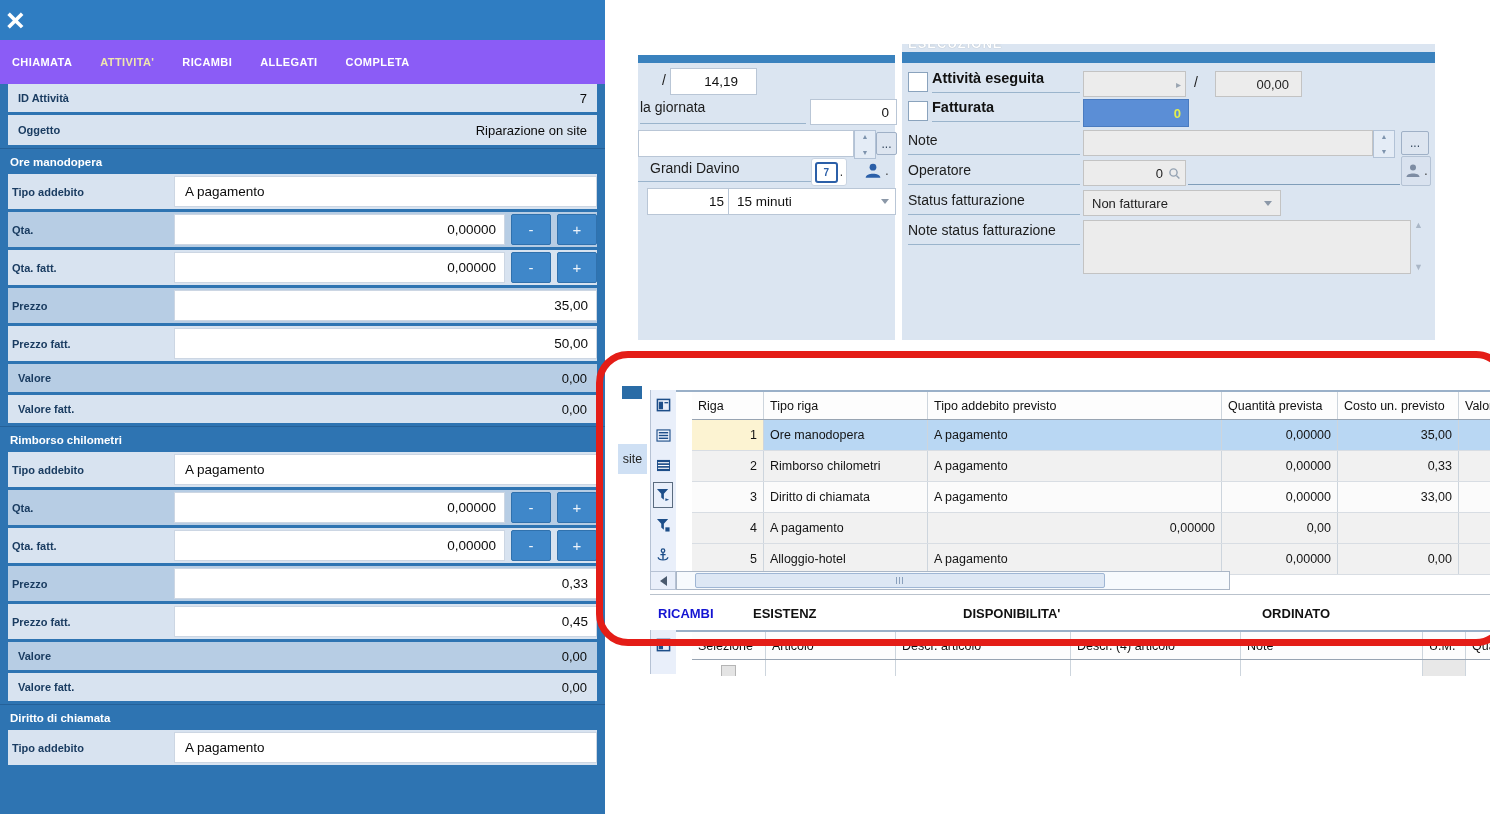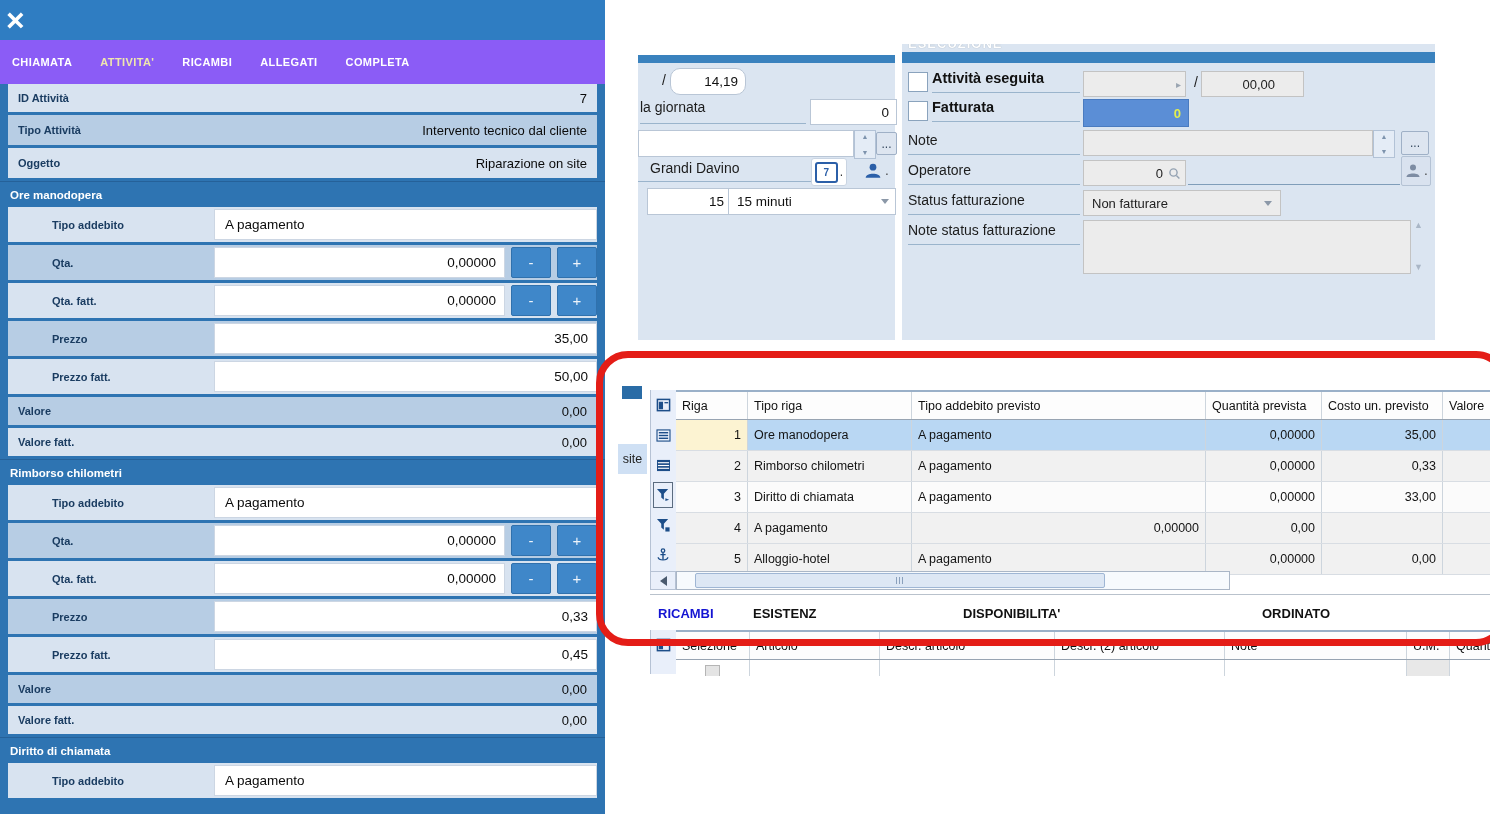--- a/index.html
+++ b/index.html
@@ -17,21 +17,21 @@
   .tab{color:#ffffff;font-size:11px;font-weight:bold;letter-spacing:.4px;cursor:pointer;}
   .tab.active{color:#efe6ae;}
   .sec-hdr{height:25px;display:flex;align-items:center;padding-left:10px;color:#fff;
     font-size:11.5px;font-weight:bold;border-top:1px solid #256199;}
   .prow{margin:0 8px 3px 8px;display:flex;align-items:center;}
   .prow .lbl{width:162px;flex:none;color:#1a3c61;font-size:11px;font-weight:bold;padding-left:4px;}
   .r-ro{height:28px;justify-content:space-between;padding:0 6px;}
   .r-ro .val{color:#0b0b0b;font-size:13px;padding-right:4px;}
   .bg-l{background:#d8e3f0;}
   .bg-d{background:#b7cde4;}
-  .r-in{height:35px;padding-left:40px;}
+  .r-in{height:35px;}
   .field{background:#ffffff;border:1px solid #ccd6e3;height:29px;display:flex;align-items:center;
     font-size:13.5px;color:#0b0b0b;}
   .r-in .field{flex:1;}
   .field.num{justify-content:flex-end;padding-right:8px;}
   .field.txt{justify-content:flex-start;padding-left:10px;}
   .stepbtn{width:38px;height:29px;flex:none;margin-left:6px;background:#3f87c9;border:1px solid #3071ad;
     border-radius:2px;color:#eef4fb;display:flex;align-items:center;justify-content:center;
     font-size:15px;cursor:pointer;}
   
   .subpanel{position:absolute;background:#dbe5f1;margin-left:20px;}
@@ -48,21 +48,21 @@
   .chk{position:absolute;width:18px;height:18px;background:#fff;border:1px solid #8aa3bd;}
   .blbl{position:absolute;font-size:14.5px;font-weight:bold;color:#111;}
   .nlbl{position:absolute;font-size:14px;color:#1c1c1c;}
   .uline{border-bottom:1px solid #9ab4cc;}
   .iconbtn{position:absolute;display:flex;align-items:center;justify-content:center;cursor:pointer;}
   
   .icol{position:absolute;background:#e9effa;border-left:1px solid #b6c2d4;border-right:1px solid #b6c2d4;}
   .icol .ic{width:24px;height:30px;display:flex;align-items:center;justify-content:center;cursor:pointer;}
   .ic.sel{outline:1px solid #5a6b7f;outline-offset:-3px;}
   .grid-t{position:absolute;background:#fff;border-top:2px solid #9ab0c8;}
-  .trow{display:grid;}
+  .trow{display:grid;margin-left:16px;}
   .t1 .trow{grid-template-columns:72px 164px 294px 116px 121px 90px;}
   .t2 .trow{grid-template-columns:74px 130px 175px 170px 182px 43px 80px;}
   .th{height:27px;border-bottom:1px solid #98a4b2;background:#fdfdfd;}
   .th .td{font-size:12.5px;color:#111;}
   .td{display:flex;align-items:center;padding:0 6px;border-right:1px solid #cdd5dd;
     font-size:12.5px;color:#131313;white-space:nowrap;overflow:hidden;}
   .td.rt{justify-content:flex-end;}
   .dr{height:30px;border-bottom:1px solid #d8dde3;}
   .dr.alt{background:#f1f1f1;}
   .dr.wht{background:#fbfbfb;}
@@ -110,24 +110,20 @@
     <span class="tab active">ATTIVITA'</span>
     <span class="tab">RICAMBI</span>
     <span class="tab">ALLEGATI</span>
     <span class="tab">COMPLETA</span>
   </div>
 
   <div class="prow r-ro bg-l">
     <span class="lbl">ID Attività</span>
     <span class="val">7</span>
   </div>
-  <div class="prow r-ro bg-d" style="height:30px;">
-    <span class="lbl">Tipo Attività</span>
-    <span class="val">Intervento tecnico dal cliente</span>
-  </div>
   <div class="prow r-ro bg-l" style="height:30px;">
     <span class="lbl">Oggetto</span>
     <span class="val">Riparazione on site</span>
   </div>
 
   <div class="sec-hdr">Ore manodopera</div>
   <div class="prow r-in bg-l">
     <span class="lbl">Tipo addebito</span>
     <div class="field txt">A pagamento</div>
   </div>
@@ -198,21 +194,21 @@
   <div class="prow r-in bg-l">
     <span class="lbl">Tipo addebito</span>
     <div class="field txt">A pagamento</div>
   </div>
 </div>
 
 <div class="subpanel" style="left:618px;top:55px;width:257px;height:285px;">
   <div class="topstrip" style="top:0;height:8px;"></div>
 
   <span class="nlbl" style="left:24px;top:17px;">/</span>
-  <div class="wfield" style="left:32px;top:13px;width:67px;height:25px;justify-content:flex-end;padding-right:7px;border-radius:10px;">14,19</div>
+  <div class="wfield" style="left:32px;top:13px;width:67px;height:25px;justify-content:flex-end;padding-right:18px;">14,19</div>
 
   <div class="nlbl uline" style="left:2px;top:44px;width:166px;position:absolute;padding-bottom:8px;">la giornata</div>
   <div class="wfield" style="left:172px;top:44px;width:78px;height:24px;justify-content:flex-end;padding-right:7px;">0</div>
 
   <div class="wfield" style="left:0;top:75px;width:214px;height:25px;"></div>
   <div class="spinner" style="left:216px;top:75px;height:23px;">
     <span>▲</span>
     <span>▼</span>
   </div>
   <div class="dotsbtn" style="left:238px;top:77px;width:19px;height:21px;">...</div>
@@ -242,21 +238,21 @@
     <span>ESECUZIONE</span>
   </div>
   <div class="topstrip" style="top:8px;height:11px;"></div>
 
   <div class="chk" style="left:6px;top:28px;"></div>
   <div class="blbl uline" style="left:30px;top:26px;width:148px;padding-bottom:6px;">Attività eseguita</div>
   <div class="gfield" style="left:181px;top:27px;width:97px;height:24px;justify-content:flex-end;padding-right:4px;">
     <span style="color:#9aa5b2;font-size:10px;">▸</span>
   </div>
   <span class="nlbl" style="left:292px;top:30px;">/</span>
-  <div class="gfield" style="left:299px;top:27px;width:73px;height:24px;justify-content:flex-end;padding-right:28px;">00,00</div>
+  <div class="gfield" style="left:313px;top:27px;width:73px;height:24px;justify-content:flex-end;padding-right:12px;">00,00</div>
 
   <div class="chk" style="left:6px;top:57px;"></div>
   <div class="blbl uline" style="left:30px;top:55px;width:148px;padding-bottom:6px;">Fatturata</div>
   <div class="gfield" style="left:181px;top:55px;width:97px;height:26px;background:#5b8ed6;border:1px solid #4a7bc0;justify-content:flex-end;padding-right:7px;color:#e3ef4e;font-weight:bold;">0</div>
 
   <div class="nlbl uline" style="left:6px;top:88px;width:172px;padding-bottom:6px;">Note</div>
   <div class="gfield" style="left:181px;top:86px;width:288px;height:24px;"></div>
   <div class="spinner" style="left:471px;top:86px;height:22px;">
     <span>▲</span>
     <span>▼</span>
@@ -420,21 +416,21 @@
         <rect x="3" y="4" width="4.5" height="8" fill="#1d4e89"></rect>
         <line x1="9" y1="5" x2="13" y2="5" stroke="#1d4e89" stroke-width="1.4"></line>
       </svg>
   </div>
 </div>
 <div class="grid-t t2" style="left:676px;top:630px;width:814px;">
   <div class="trow th">
     <div class="td">Selezione</div>
     <div class="td">Articolo</div>
     <div class="td">Descr. articolo</div>
-    <div class="td">Descr. (2) articolo</div>
+    <div class="td">Descr. (4) articolo</div>
     <div class="td">Note</div>
     <div class="td">U.M.</div>
     <div class="td">Quantità</div>
   </div>
   <div class="trow" style="height:16px;">
     <div class="td" style="justify-content:center;">
       <span style="width:13px;height:13px;background:#e4e4e4;border:1px solid #b5b5b5;display:block;margin-top:8px;"></span>
     </div>
     <div class="td"></div>
     <div class="td"></div>

